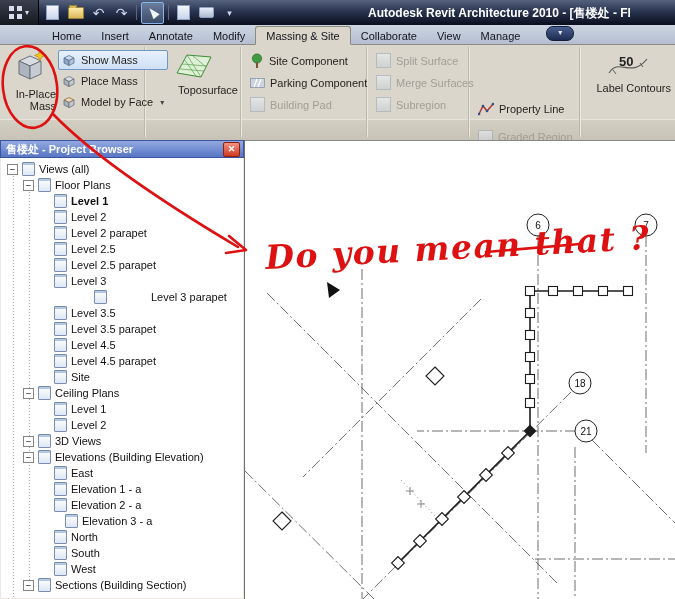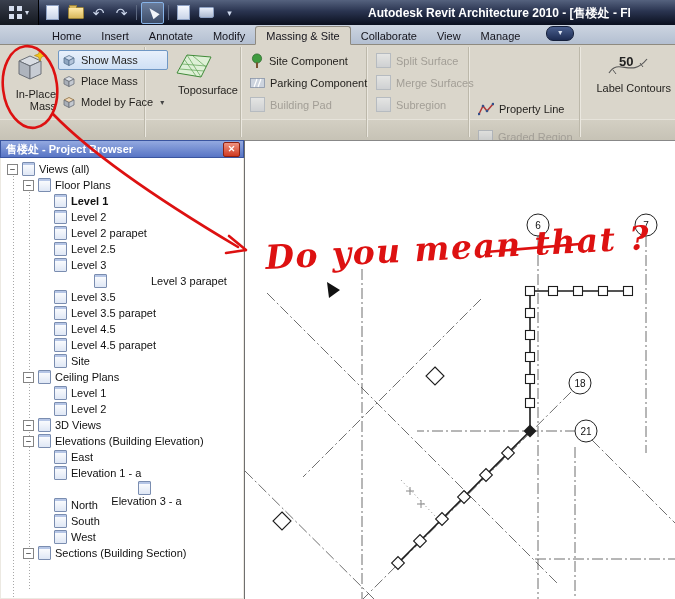--- a/index.html
+++ b/index.html
@@ -305,20 +305,25 @@
         <span class="tree-label">Level 2 parapet</span>
       </div>
       <div class="tree-row" style="padding-left: 38px;">
         <span class="expand-spacer"></span>
         <span class="tree-icon"></span>
         <span class="tree-label">Level 2.5</span>
       </div>
       <div class="tree-row" style="padding-left: 38px;">
         <span class="expand-spacer"></span>
         <span class="tree-icon"></span>
+        <span class="tree-label">Level 2.5 parapet</span>
+      </div>
+      <div class="tree-row" style="padding-left: 38px;">
+        <span class="expand-spacer"></span>
+        <span class="tree-icon"></span>
         <span class="tree-label">Level 3</span>
       </div>
       <div class="tree-row" style="padding-left: 38px; gap: 40px;">
         <span class="expand-spacer"></span>
         <span class="tree-icon"></span>
         <span class="tree-label">Level 3 parapet</span>
       </div>
       <div class="tree-row" style="padding-left: 38px;">
         <span class="expand-spacer"></span>
         <span class="tree-icon"></span>
@@ -372,21 +377,26 @@
       <div class="tree-row" style="padding-left: 38px;">
         <span class="expand-spacer"></span>
         <span class="tree-icon"></span>
         <span class="tree-label">East</span>
       </div>
       <div class="tree-row" style="padding-left: 38px;">
         <span class="expand-spacer"></span>
         <span class="tree-icon"></span>
         <span class="tree-label">Elevation 1 - a</span>
       </div>
-      <div class="tree-row" style="padding-left: 49px; flex-direction: column;">
+      <div class="tree-row" style="padding-left: 38px;">
+        <span class="expand-spacer"></span>
+        <span class="tree-icon"></span>
+        <span class="tree-label">Elevation 2 - a</span>
+      </div>
+      <div class="tree-row" style="padding-left: 49px;">
         <span class="expand-spacer"></span>
         <span class="tree-icon"></span>
         <span class="tree-label">Elevation 3 - a</span>
       </div>
       <div class="tree-row" style="padding-left: 38px;">
         <span class="expand-spacer"></span>
         <span class="tree-icon"></span>
         <span class="tree-label">North</span>
       </div>
       <div class="tree-row" style="padding-left: 38px;">

